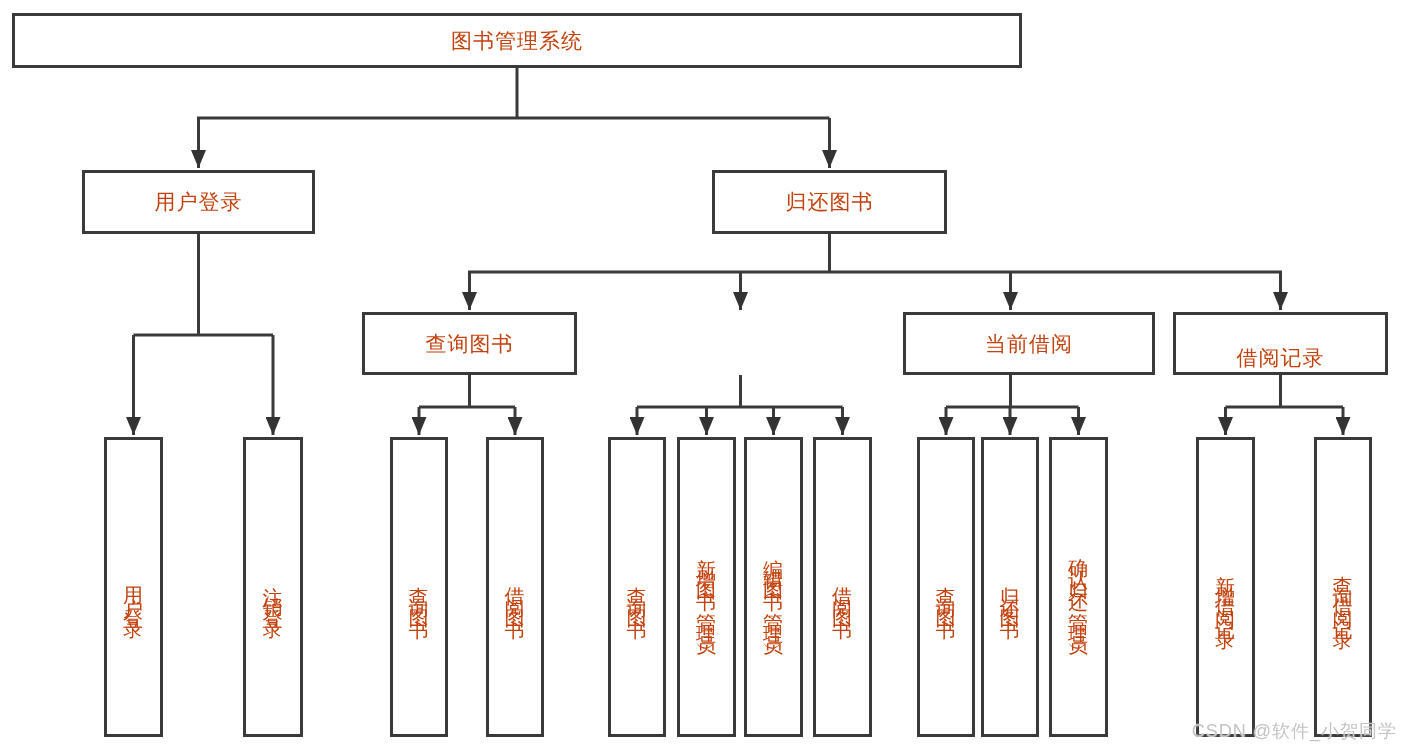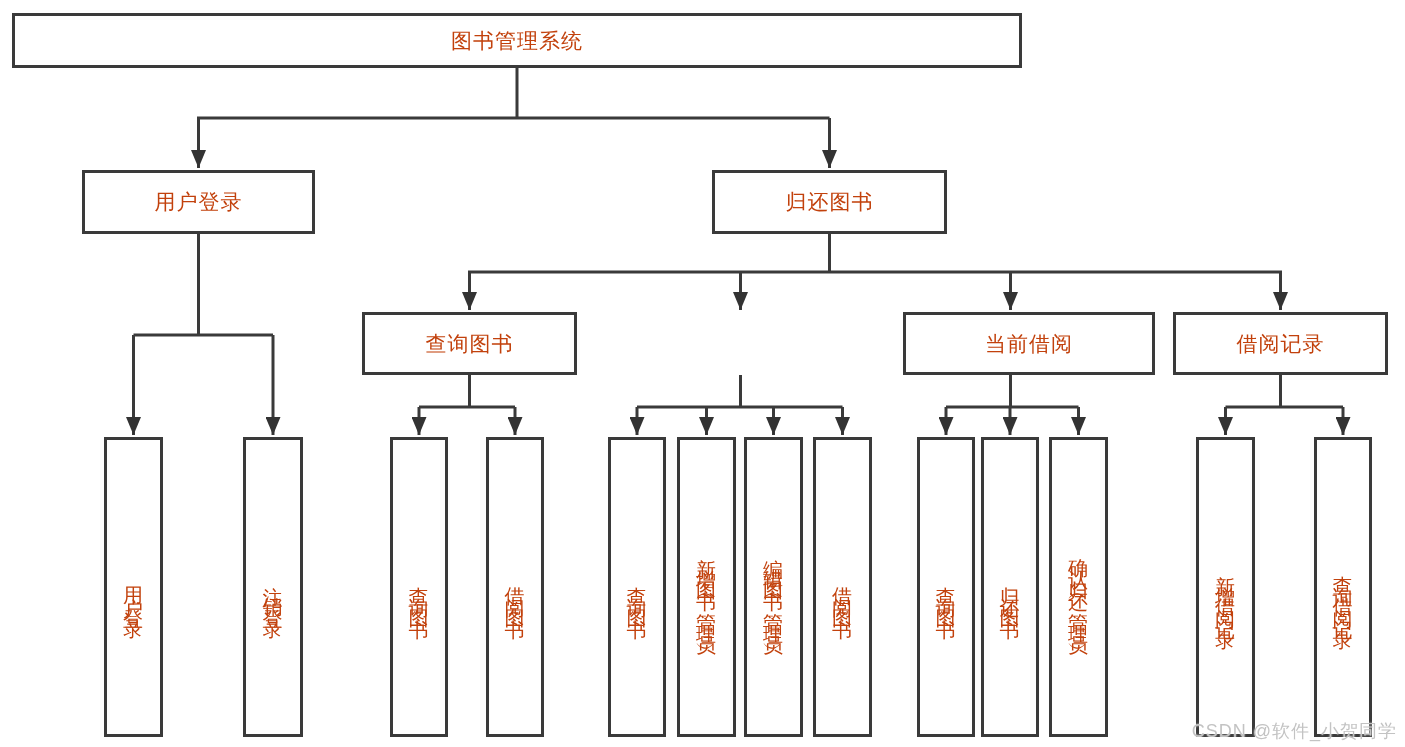--- a/index.html
+++ b/index.html
@@ -120,21 +120,21 @@
   <div class="node h" style="left:712px; top:170px; width:235px; height:64px;">
     <span>归还图书</span>
   </div>
 
   <div class="node h" style="left:362px; top:312px; width:215px; height:63px;">
     <span>查询图书</span>
   </div>
   <div class="node h" style="left:903px; top:312px; width:252px; height:63px;">
     <span>当前借阅</span>
   </div>
-  <div class="node h" style="left:1173px; top:312px; width:215px; height:63px;">
+  <div class="node h" style="left:1173px; top:312px; width:215px; height:63px;align-items:flex-end;">
     <span>借阅记录</span>
   </div>
 
   <div class="node leaf" style="left:104px; top:437px; width:59px; height:300px;">
     <span class="vtext">用户登录</span>
   </div>
   <div class="node leaf" style="left:243px; top:437px; width:60px; height:300px;">
     <span class="vtext">注销登录</span>
   </div>
 

